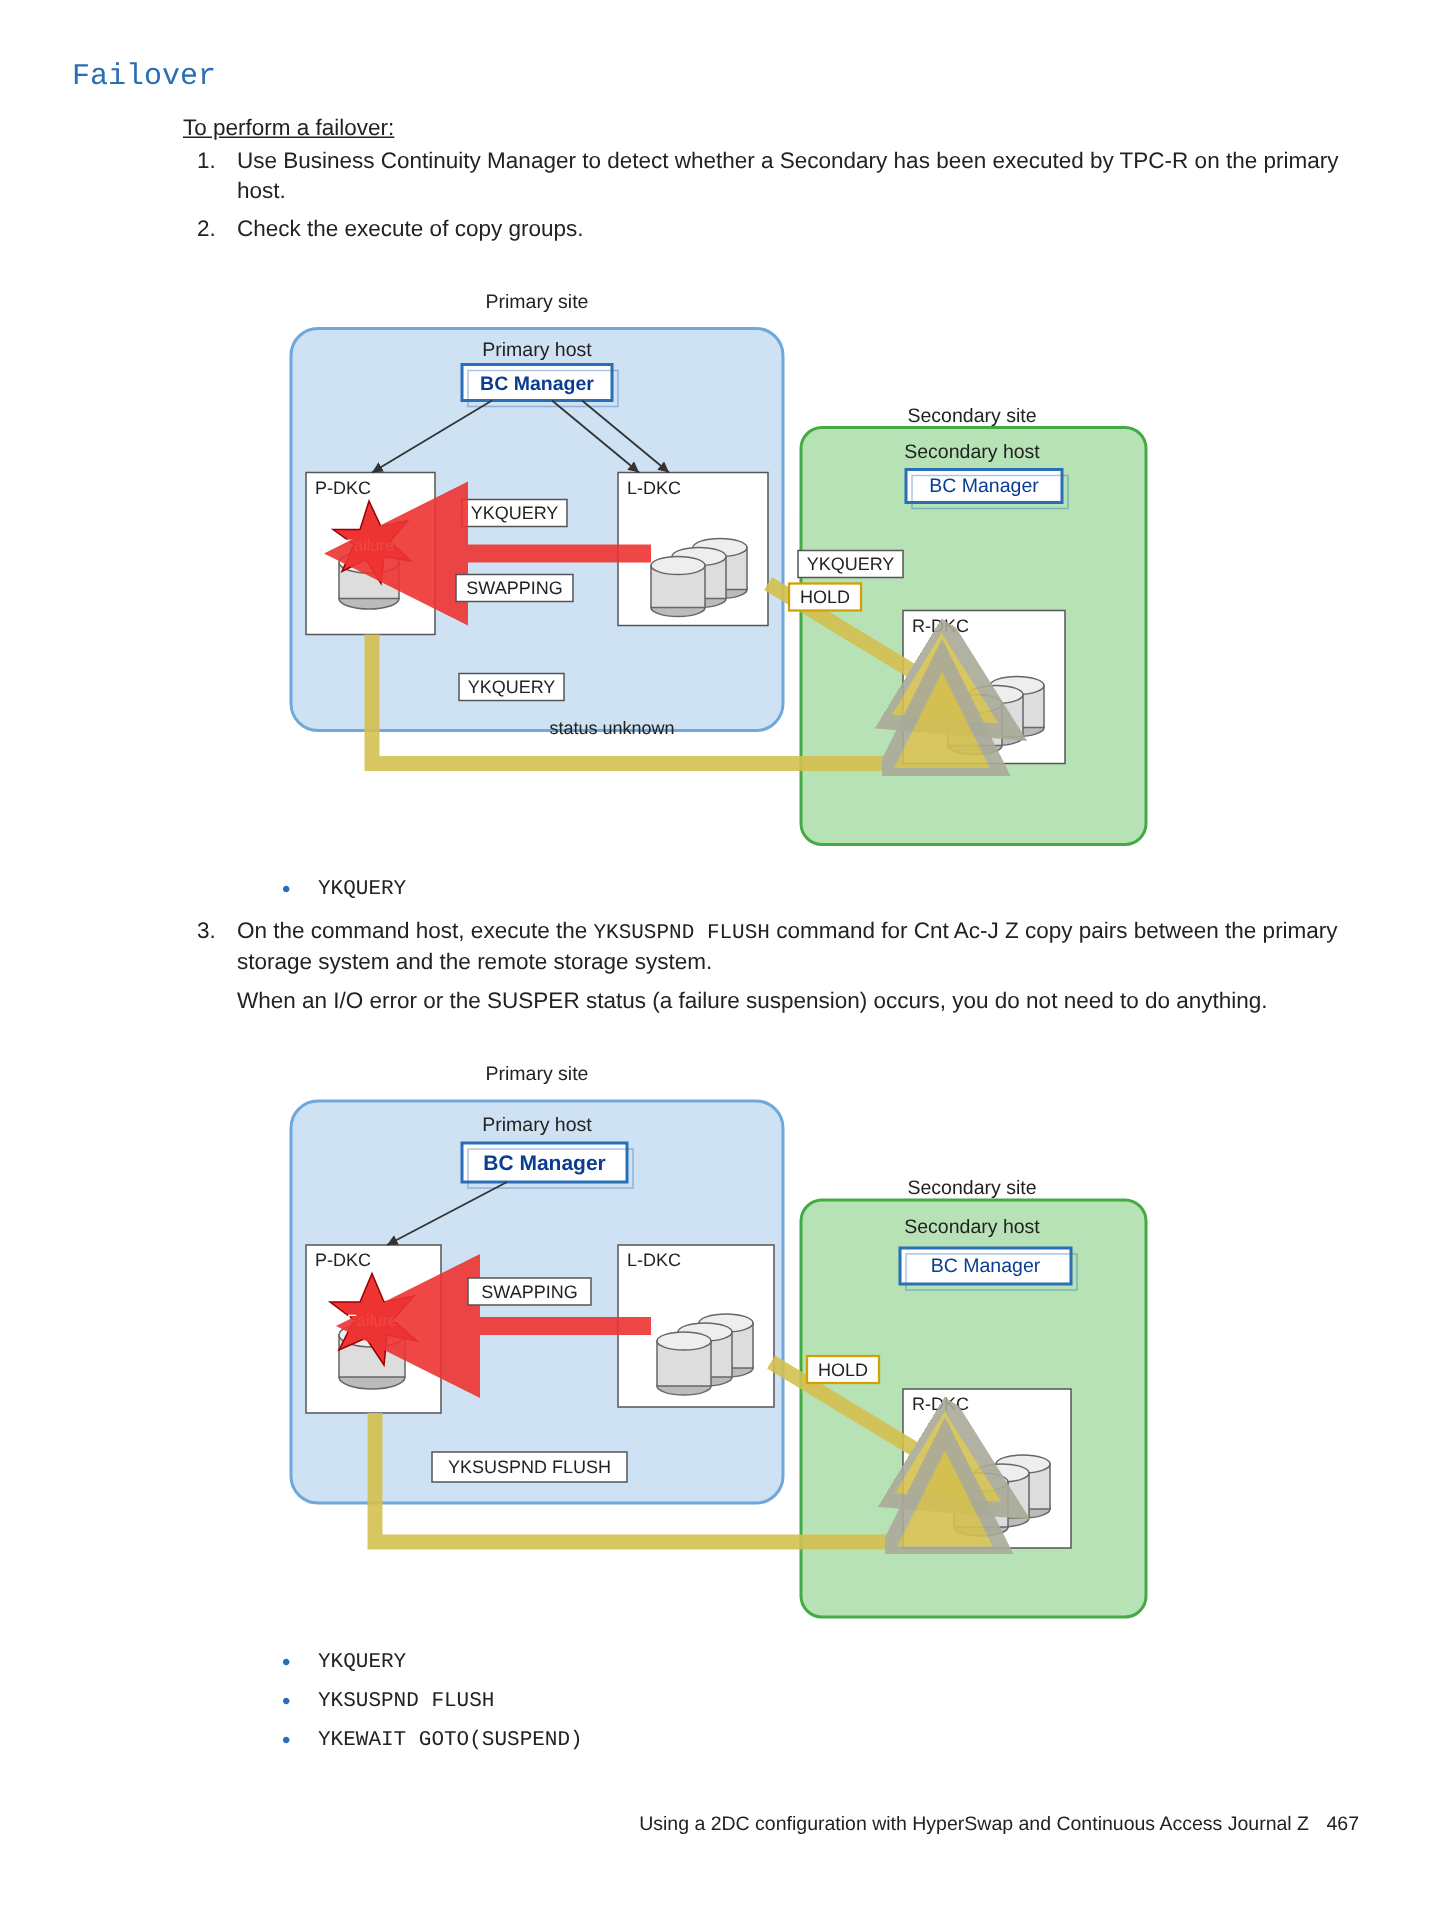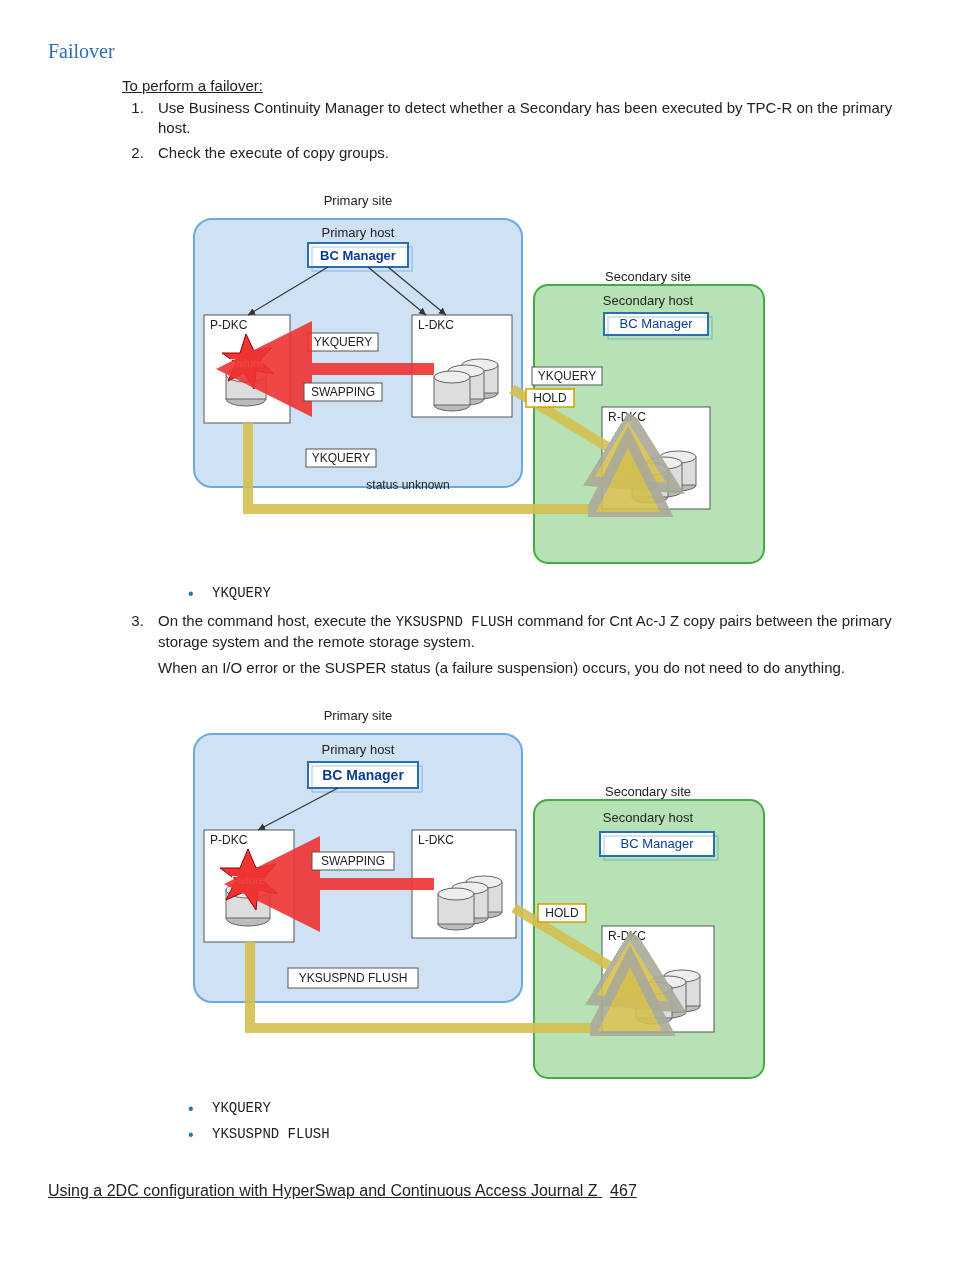--- a/index.html
+++ b/index.html
@@ -9,21 +9,21 @@
     font-size: 15px;
     color: #222;
     background: #fff;
     width: 858px;
   }
   h2.section {
     color: #2a6fb5;
     font-weight: normal;
     font-size: 20px;
     margin: 0 0 14px 0;
-    font-family: Liberation Serif, serif;
+    font-family: Liberation Mono, monospace;
   }
   .intro {
     margin: 0 0 4px 74px;
     text-decoration: underline;
   }
   ol.steps {
     margin: 4px 0 0 74px;
     padding-left: 26px;
   }
   ol.steps > li {
@@ -59,23 +59,22 @@
     font-size: 14px;
   }
   .figwrap {
     margin: 26px 0 18px 140px;
   }
   svg.diagram {
     display: block;
   }
   .footer {
     margin-top: 40px;
-    text-align: left;
-    font-size: 16px;
-    text-decoration: underline;
+    text-align: right;
+    font-size: 13px;
   }
   .footer .pnum {
     margin-left: 8px;
   }
   
   .dlabel { font-family: Arial, sans-serif; font-size: 13px; fill: #222; }
   .dlabel-sm { font-family: Arial, sans-serif; font-size: 12px; fill: #222; }
   .dbox { fill: #fff; stroke: #555; stroke-width: 1; }
   .dboxlbl { fill: #fff; stroke: #555; stroke-width: 1; }
   .hold { fill: #fff; stroke: #d4a000; stroke-width: 1.5; }
@@ -276,18 +275,19 @@
   <path d="M 62 238 L 62 324 L 442 324 L 442 312" stroke="#d4c050" stroke-width="10" fill="none" marker-end="url(#arrYel2)" opacity="0.9"></path>
 
   <rect class="dboxlbl" x="100" y="264" width="130" height="20"></rect>
   <text class="dlabel-sm" x="165" y="278" text-anchor="middle">YKSUSPND FLUSH</text>
 </svg>
 </div>
 
 <ul class="bullets">
   <li>YKQUERY</li>
   <li>YKSUSPND FLUSH</li>
+  <li>YKEWAIT GOTO(SUSPEND)</li>
 </ul>
 
 <div class="footer">
   <span>Using a 2DC configuration with HyperSwap and Continuous Access Journal Z</span>
   <span class="pnum">467</span>
 </div>
 
 </body></html>

